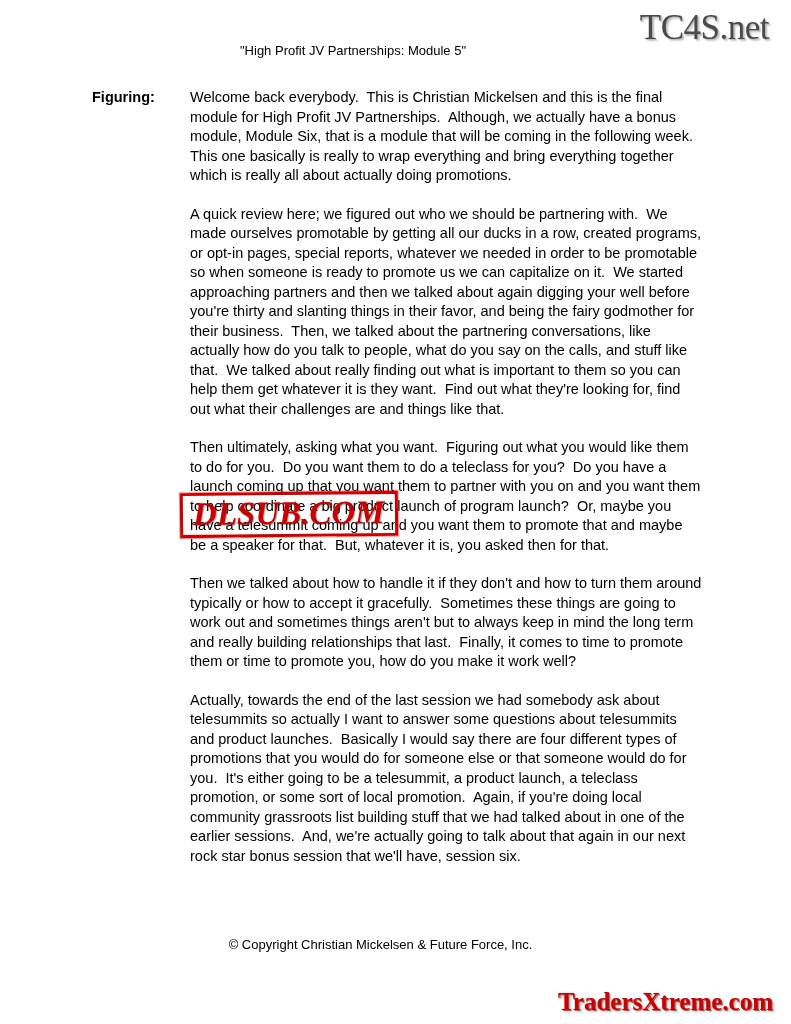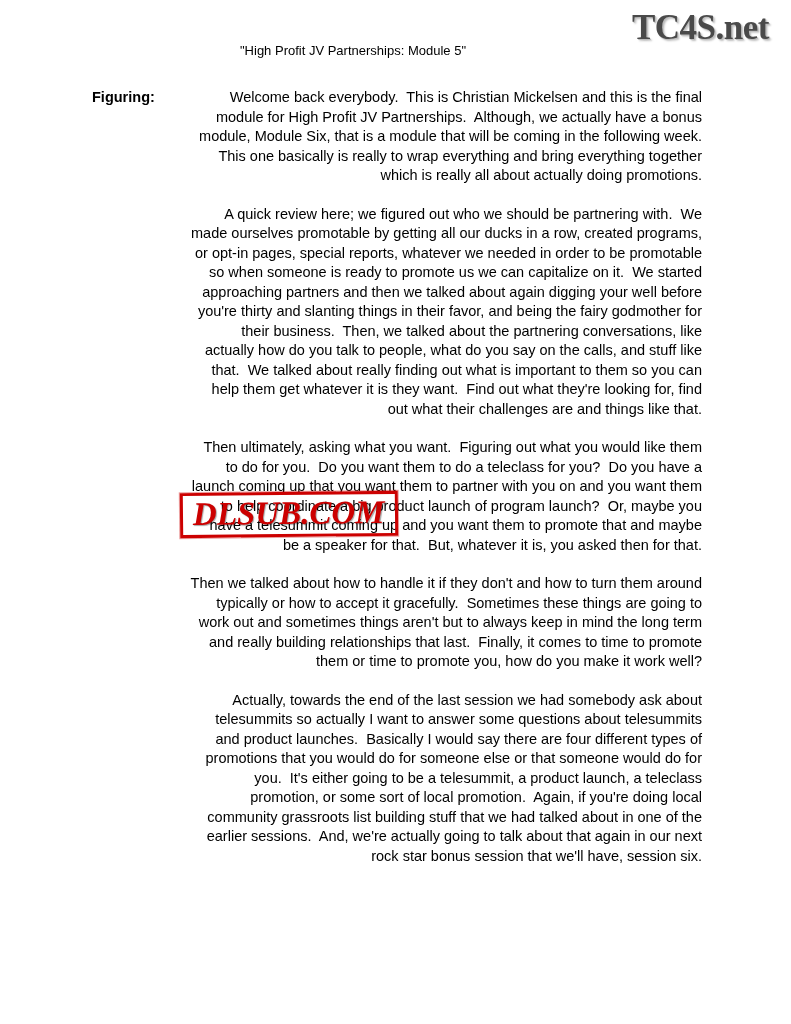--- a/index.html
+++ b/index.html
@@ -18,21 +18,21 @@
     background: #ffffff;
     overflow: hidden;
   }
 
   
   .brand-top {
     position: absolute;
     top: 8px;
     right: 22px;
     font-family: "Liberation Serif", serif;
-    font-weight: bold;
+    font-weight: normal;
     font-size: 35px;
     letter-spacing: -0.5px;
     color: #4a4a4a;
     text-shadow: 1px 1px 0 #bdbdbd, 2px 2px 2px rgba(0,0,0,0.25);
     white-space: nowrap;
   }
 
   
   .doc-header {
     position: absolute;
@@ -65,21 +65,21 @@
     font-weight: bold;
     font-size: 14.5px;
     line-height: 19.5px;
     color: #000;
   }
   .speech {
     flex: 1 1 auto;
     font-size: 14.5px;
     line-height: 19.5px;
     color: #000;
-    text-align: right;
+    text-align: left;
   }
   .speech p {
     margin: 0 0 19px 0;
     white-space: pre-wrap;
   }
 
   
   .stamp {
     position: absolute;
     top: 492px;
@@ -147,15 +147,19 @@
         <p>A quick review here; we figured out who we should be partnering with.  We made ourselves promotable by getting all our ducks in a row, created programs, or opt-in pages, special reports, whatever we needed in order to be promotable so when someone is ready to promote us we can capitalize on it.  We started approaching partners and then we talked about again digging your well before you're thirty and slanting things in their favor, and being the fairy godmother for their business.  Then, we talked about the partnering conversations, like actually how do you talk to people, what do you say on the calls, and stuff like that.  We talked about really finding out what is important to them so you can help them get whatever it is they want.  Find out what they're looking for, find out what their challenges are and things like that.</p>
         <p>Then ultimately, asking what you want.  Figuring out what you would like them to do for you.  Do you want them to do a teleclass for you?  Do you have a launch coming up that you want them to partner with you on and you want them to help coordinate a big product launch of program launch?  Or, maybe you have a telesummit coming up and you want them to promote that and maybe be a speaker for that.  But, whatever it is, you asked then for that.</p>
         <p>Then we talked about how to handle it if they don't and how to turn them around typically or how to accept it gracefully.  Sometimes these things are going to work out and sometimes things aren't but to always keep in mind the long term and really building relationships that last.  Finally, it comes to time to promote them or time to promote you, how do you make it work well?</p>
         <p>Actually, towards the end of the last session we had somebody ask about telesummits so actually I want to answer some questions about telesummits and product launches.  Basically I would say there are four different types of promotions that you would do for someone else or that someone would do for you.  It's either going to be a telesummit, a product launch, a teleclass promotion, or some sort of local promotion.  Again, if you're doing local community grassroots list building stuff that we had talked about in one of the earlier sessions.  And, we're actually going to talk about that again in our next rock star bonus session that we'll have, session six.</p>
       </div>
     </div>
   </div>
 
   <div class="stamp">DLSUB.COM</div>
 
+  <div class="footer-copy">
+    <span class="f-inner">© Copyright Christian Mickelsen &amp; Future Force, Inc.</span>
+  </div>
 
+  <div class="brand-bottom">TradersXtreme.com</div>
 
 </div>
 
 </body></html>

